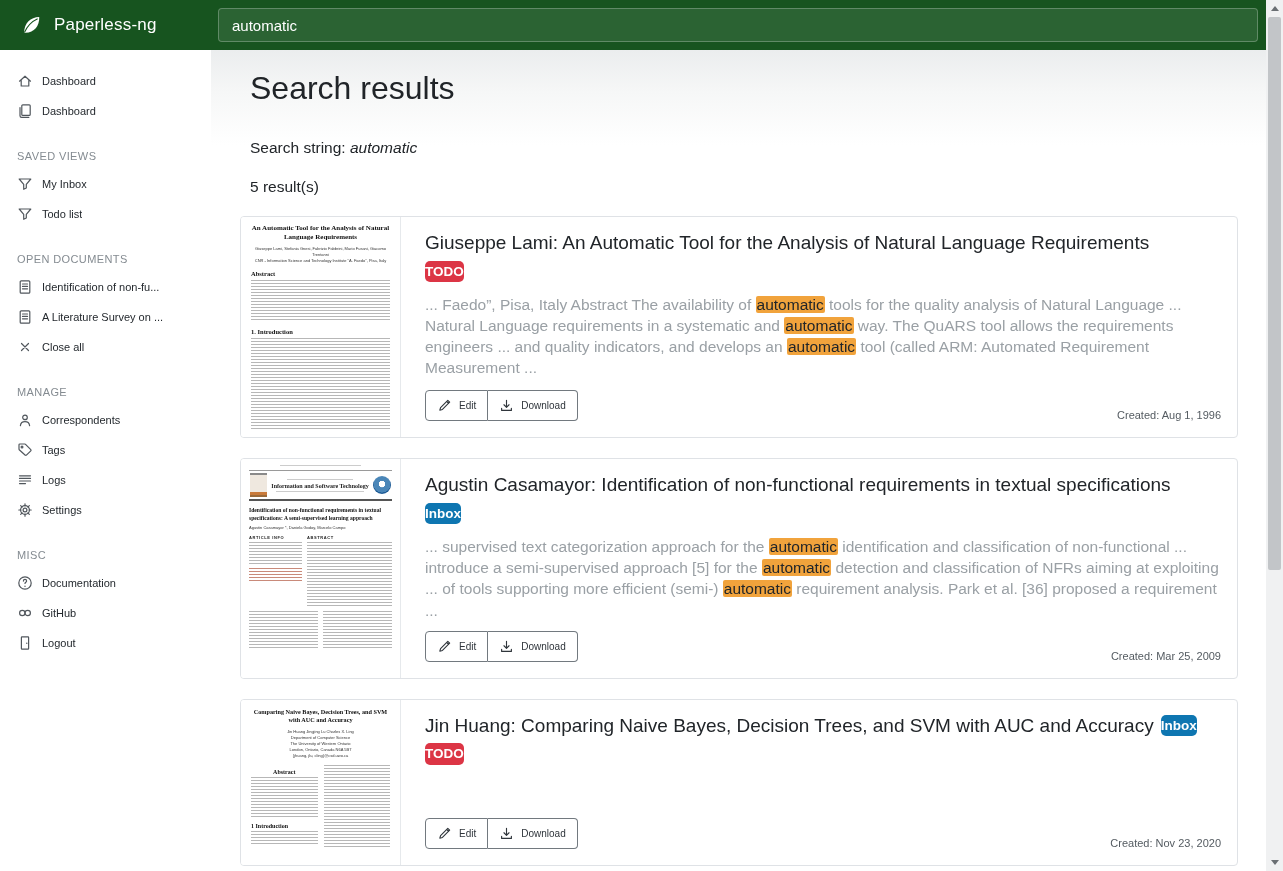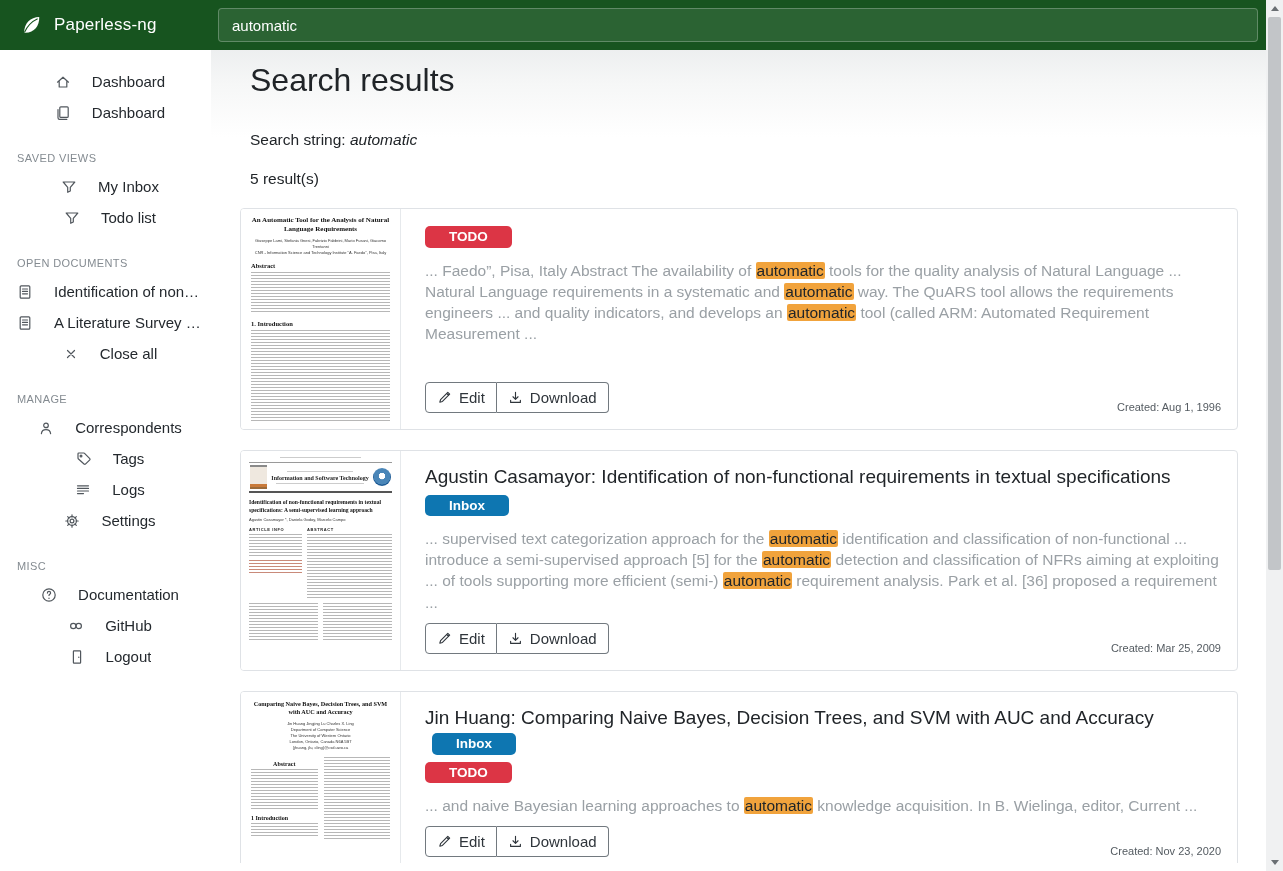--- a/index.html
+++ b/index.html
@@ -10,47 +10,47 @@
   .topbar { position:absolute; left:0; top:0; width:1266px; height:50px; background:#17541f; display:flex; align-items:stretch; z-index:5; }
   .brand { width:211px; flex:none; display:flex; align-items:center; gap:12px; padding-left:20px; color:#fff; }
   .brand-name { font-size:17px; letter-spacing:.2px; }
   .brand-logo svg { width:22px; height:22px; display:block; }
   .search-wrap { flex:1; display:flex; align-items:center; padding:8px 8px 8px 7px; }
   .search-input { width:100%; height:34px; background:rgba(255,255,255,.09); border:1px solid rgba(255,255,255,.25); border-radius:4px; color:#fff; padding:0 13px; font-size:15px; outline:none; font-family:"Liberation Sans",sans-serif; }
 
   
   .sidebar { position:absolute; left:0; top:50px; width:211px; height:821px; background:#fff; padding:16px 8px 0 17px; overflow:hidden; }
   .nav-group-title { font-size:11px; color:#848b91; letter-spacing:.4px; margin:24px 0 7px 0; }
-  .nav-item { display:flex; align-items:center; gap:21px; padding:7px 0; font-size:15px; color:#24292e; cursor:pointer;justify-content:center; }
+  .nav-item { display:flex; align-items:center; gap:9px; padding:7px 0; font-size:11px; color:#24292e; cursor:pointer; }
   .nav-item .nicon { width:16px; height:16px; flex:none; color:#51575d; display:flex; }
   .nav-item .nicon svg { width:16px; height:16px; stroke:currentColor; fill:none; stroke-width:1.2; stroke-linecap:round; stroke-linejoin:round; }
   .nav-item span.lbl { white-space:nowrap; overflow:hidden; text-overflow:ellipsis; }
 
   
-  .main { position:absolute; left:211px; top:42px; width:1055px; height:821px; overflow:hidden; background:linear-gradient(180deg,#ebedee 0px,#f6f7f7 42px,#ffffff 95px); }
+  .main { position:absolute; left:211px; top:50px; width:1055px; height:821px; overflow:hidden; background:linear-gradient(180deg,#ebedee 0px,#f6f7f7 42px,#ffffff 95px); }
   .main-inner { padding:0 28px 0 29px; }
   .page-title { font-size:32px; font-weight:400; color:#202428; margin:20px 0 0 10px; }
   .search-string { margin:32px 0 0 10px; font-size:15.5px; color:#212529; }
   .search-string i { font-style:italic; }
   .result-count { margin:21px 0 0 10px; font-size:15.5px; color:#212529; }
 
   
   .card { display:flex; border:1px solid #dfe2e6; border-radius:4px; background:#fff; margin-top:20px; overflow:hidden; }
   .thumb { width:160px; flex:none; border-right:1px solid #e6e9ec; background:#fff; overflow:hidden; position:relative; cursor:pointer; }
   .card-body { flex:1; padding:13px 16px 16px 24px; display:flex; flex-direction:column; min-width:0; }
   .title-line { font-size:19px; line-height:1.4; color:#212529; font-weight:400; }
   .title-link { color:#212529; text-decoration:none; cursor:pointer; }
-  .badge { display:inline-block; color:#fff; font-weight:700; font-size:13.5px; line-height:1; padding:4px 24px; border-radius:5px; vertical-align:2px; cursor:pointer; }
+  .badge { display:inline-block; color:#fff; font-weight:700; font-size:13.5px; line-height:1; padding:4px 0; border-radius:5px; vertical-align:2px; cursor:pointer; }
   .title-line .badge { margin-left:7px; }
   .badge-row { margin-top:4px; }
   .snippet { margin-top:12px; font-size:15.5px; line-height:1.36; color:#9aa0a5; }
   .hl { background:var(--hl,#f1a33c); color:#212529; border-radius:2px; padding:0 1px; }
   .foot-row { margin-top:auto; display:flex; align-items:flex-end; justify-content:space-between; padding-top:10px; }
   .btn-group { display:inline-flex; }
-  .btn { display:inline-flex; align-items:center; gap:7px; font-size:15px; color:#2f353b; background:#fff; border:1px solid #72797f; padding:4px 11px; height:31px; cursor:pointer; font-family:"Liberation Sans",sans-serif; }
+  .btn { display:inline-flex; align-items:center; gap:7px; font-size:10px; color:#2f353b; background:#fff; border:1px solid #72797f; padding:4px 11px; height:31px; cursor:pointer; font-family:"Liberation Sans",sans-serif; }
   .btn:first-child { border-radius:4px 0 0 4px; }
   .btn + .btn { border-left:none; border-radius:0 4px 4px 0; }
   .btn svg { width:15px; height:15px; stroke:#2f353b; fill:none; stroke-width:1.2; stroke-linecap:round; stroke-linejoin:round; }
   .created { font-size:11px; color:#545b61; white-space:nowrap; }
 
   
   .lines { background:repeating-linear-gradient(180deg,#b7b7b7 0 1px,transparent 1px 3px); }
   .lines.light { background:repeating-linear-gradient(180deg,#cccccc 0 1px,transparent 1px 3px); }
   .lines.red { background:repeating-linear-gradient(180deg,#c98a7a 0 1px,transparent 1px 3px); }
   .t1 { padding:7px 10px; }
@@ -280,20 +280,23 @@
               <div class="t1-title">An Automatic Tool for the Analysis of Natural Language Requirements</div>
               <div class="t1-authors">Giuseppe Lami, Stefania Gnesi, Fabrizio Fabbrini, Mario Fusani, Giacomo Trentanni
 CNR - Information Science and Technology Institute "A. Faedo", Pisa, Italy</div>
               <div class="t1-h">Abstract</div>
               <div class="lines" style="height:42px"></div>
               <div class="t1-h">1.   Introduction</div>
               <div class="lines" style="height:92px"></div>
             </div>
           </div>
     <div class="card-body">
+      <div class="title-line">
+        <a class="title-link">Giuseppe Lami: An Automatic Tool for the Analysis of Natural Language Requirements</a><span class="inline-badges"></span>
+      </div>
       <div class="badge-row"><span class="badge" style="background: rgb(220, 53, 69);">TODO</span></div>
       <div class="snippet"><span>... Faedo”, Pisa, Italy Abstract The availability of </span><span class="hl">automatic</span><span> tools for the quality analysis of Natural Language ... Natural Language requirements in a systematic and </span><span class="hl">automatic</span><span> way. The QuARS tool allows the requirements engineers ... and quality indicators, and develops an </span><span class="hl">automatic</span><span> tool (called ARM: Automated Requirement Measurement ...</span></div>
       <div class="foot-row">
         <div class="btn-group">
           <button class="btn">
             <svg viewBox="0 0 16 16">
                     <path d="M3 13l.8-2.8 7.7-7.7 2 2-7.7 7.7L3 13z M10.3 3.7l2 2"></path>
                   </svg>
             <span>Edit</span>
           </button>
@@ -391,21 +394,20 @@
                   <div class="lines" style="height:84px"></div>
                 </div>
               </div>
             </div>
           </div>
     <div class="card-body">
       <div class="title-line">
         <a class="title-link">Jin Huang: Comparing Naive Bayes, Decision Trees, and SVM with AUC and Accuracy</a><span class="inline-badges"><span class="badge" style="background: rgb(14, 118, 177);">Inbox</span></span>
       </div>
       <div class="badge-row"><span class="badge" style="background: rgb(220, 53, 69);">TODO</span></div>
-      <div class="snippet"><span>... and naive Bayesian learning approaches to </span><span class="hl">automatic</span><span> knowledge acquisition. In B. Wielinga, editor, Current ...</span></div>
       <div class="foot-row">
         <div class="btn-group">
           <button class="btn">
             <svg viewBox="0 0 16 16">
                     <path d="M3 13l.8-2.8 7.7-7.7 2 2-7.7 7.7L3 13z M10.3 3.7l2 2"></path>
                   </svg>
             <span>Edit</span>
           </button>
           <button class="btn">
             <svg viewBox="0 0 16 16">

